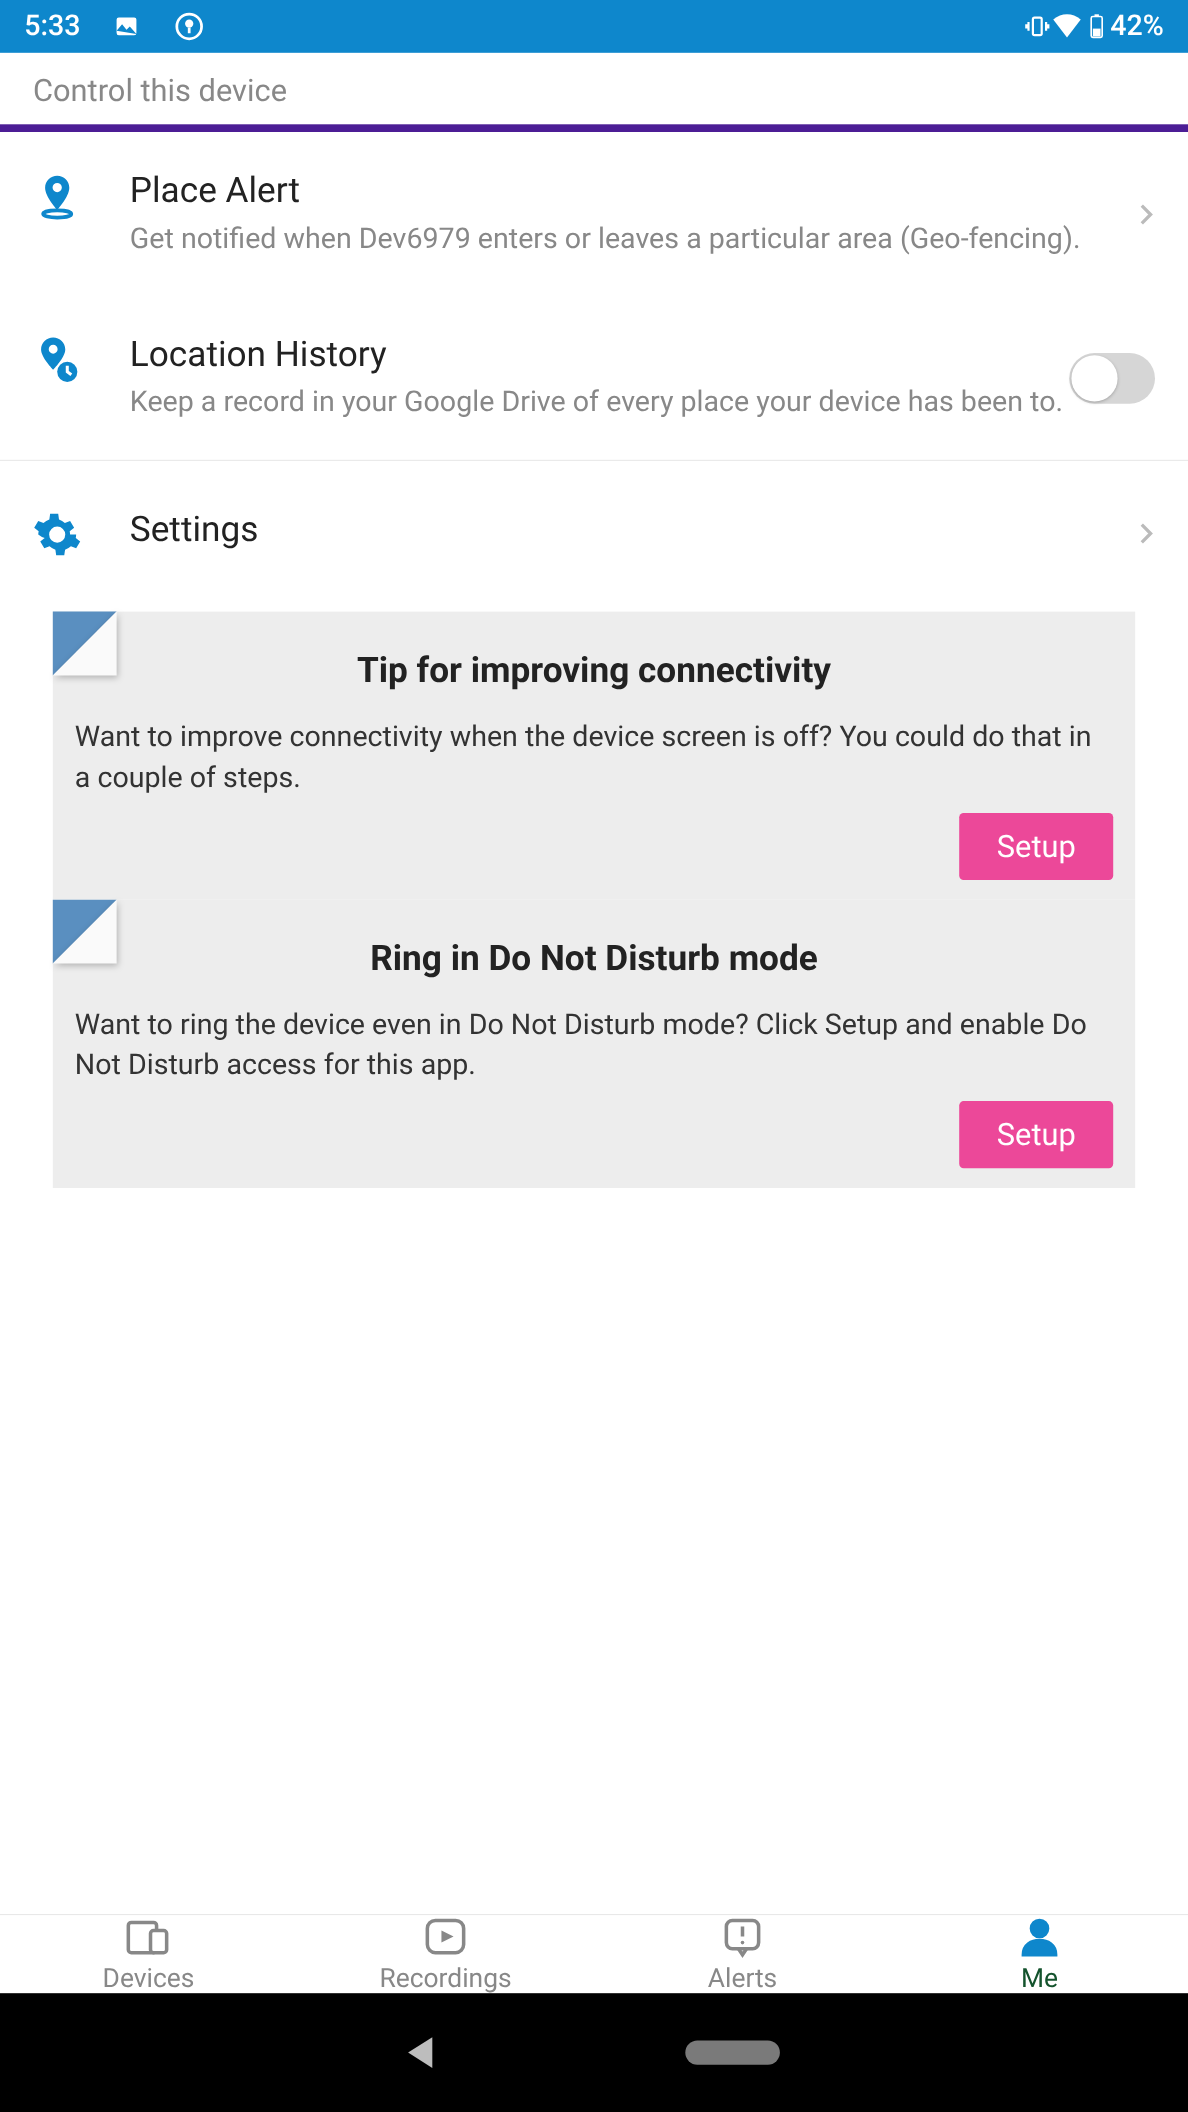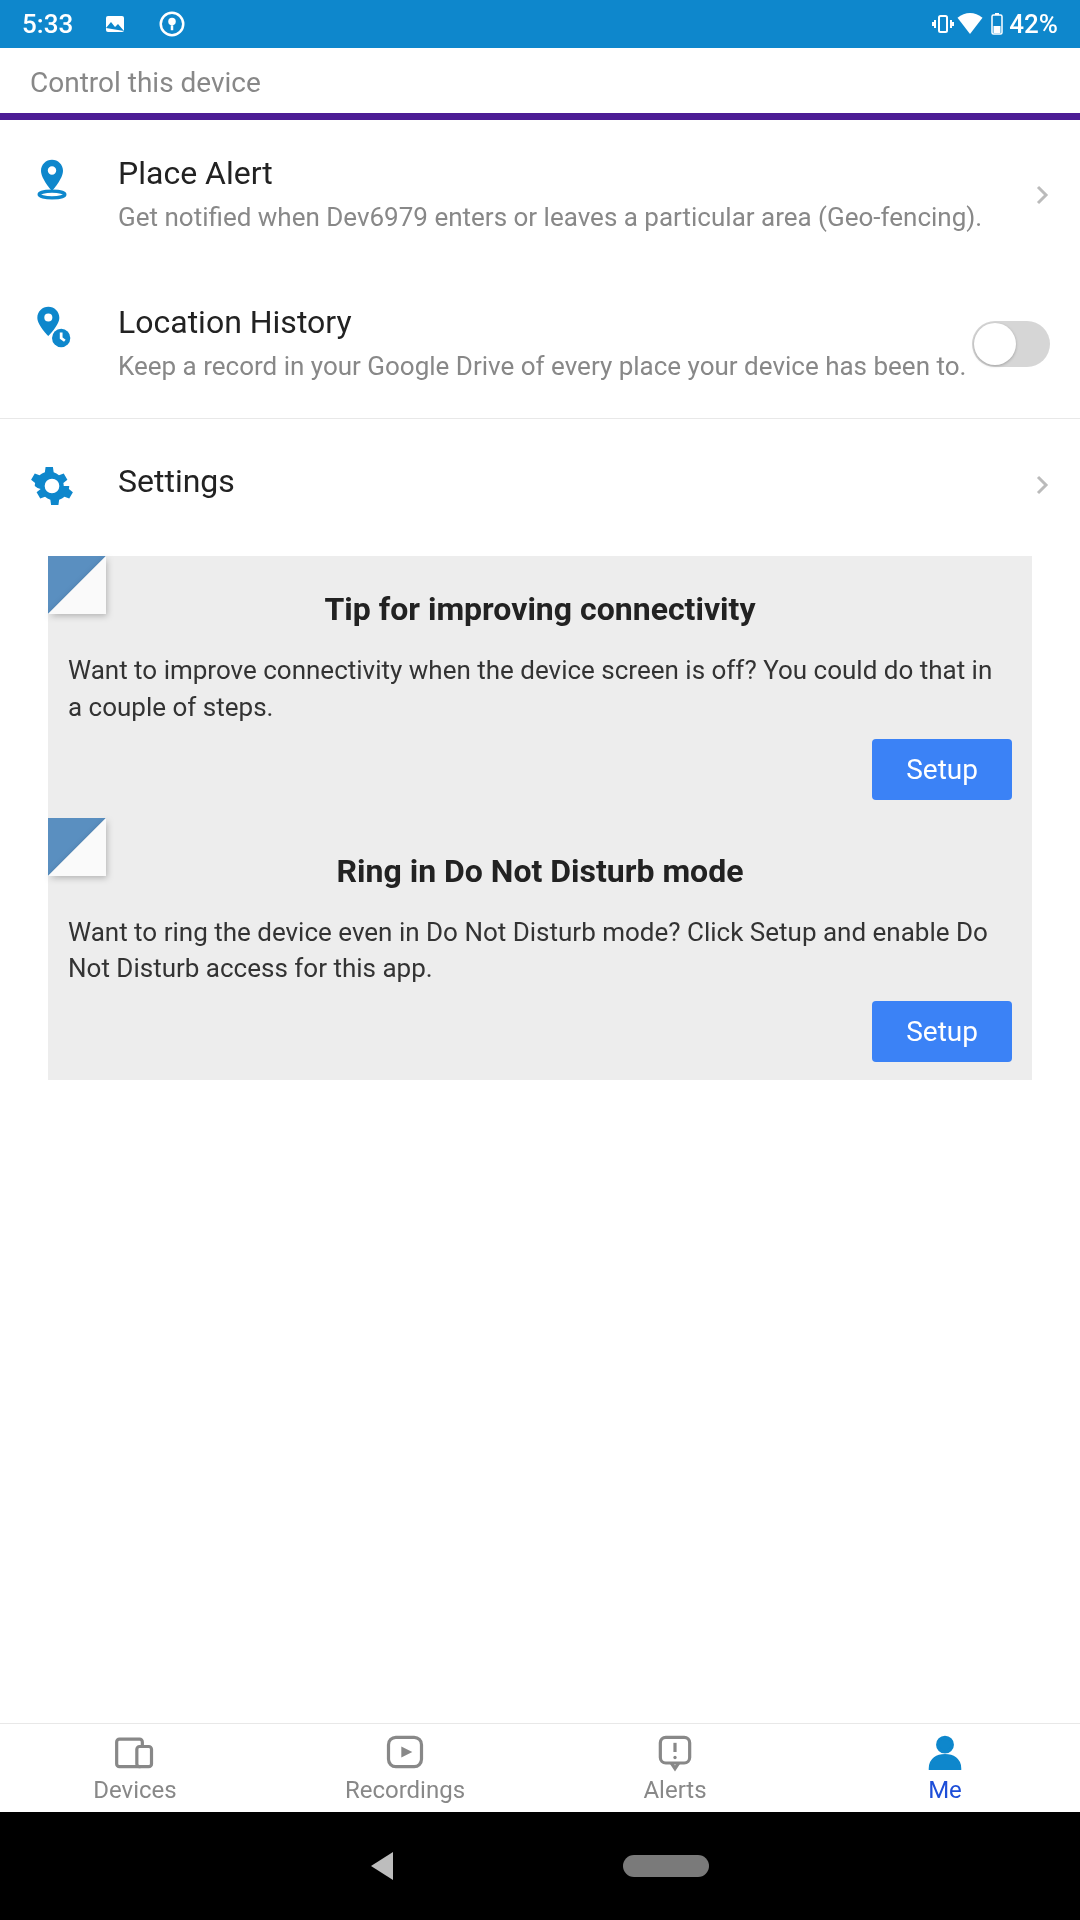--- a/index.html
+++ b/index.html
@@ -31,26 +31,26 @@
 .group-divider { height: 10px; border-top: 1px solid #e8e8e8; }
 
 
 .cards { padding: 14px 48px 30px; }
 .card { background: #ededed; position: relative; padding: 34px 20px 18px; margin-bottom: 0; }
 .card + .card { margin-top: 0; }
 .card .corner { position: absolute; left: 0; top: 0; width: 58px; height: 58px; }
 .card h2 { text-align: center; font-size: 32px; font-weight: 700; color: #222; margin-bottom: 24px; }
 .card p { font-size: 26px; color: #333; line-height: 1.4; }
 .card .btn-row { display: flex; justify-content: flex-end; margin-top: 14px; }
-.card button { background: #3b82f6; color: #fff; border: none; font-size: 28px; padding: 14px 34px; border-radius: 4px; }
-
-
-.nav { height: 89px; border-top: 1px solid #e8e8e8; display: flex; }
+.card button { background: #ec4899; color: #fff; border: none; font-size: 28px; padding: 14px 34px; border-radius: 4px; }
+
+
+.nav { height: 72px; border-top: 1px solid #e8e8e8; display: flex; }
 .nav-item { flex: 1; display: flex; flex-direction: column; align-items: center; justify-content: center; gap: 4px; color: #888; font-size: 24px; }
-.nav-item.active { color: #1d4ed8; }
+.nav-item.active { color: #14532d; }
 .nav-item svg { width: 44px; height: 40px; fill: none; stroke: #888; stroke-width: 3.5; }
 .nav-item.active svg { stroke: #0e87cc; fill: #0e87cc; }
 
 
 .sys-nav { height: 108px; background: #000; display: flex; align-items: center; justify-content: center; gap: 230px; }
 .sys-nav .back { width: 0; height: 0; border-right: 22px solid #bdbdbd; border-top: 14px solid transparent; border-bottom: 14px solid transparent; }
 .sys-nav .pill { width: 86px; height: 22px; background: #7a7a7a; border-radius: 12px; }
 
 
 .corner::before { content:""; position:absolute; left:0; top:0; width:0; height:0; border-right:58px solid transparent; border-top:58px solid #5a8fc0; }

